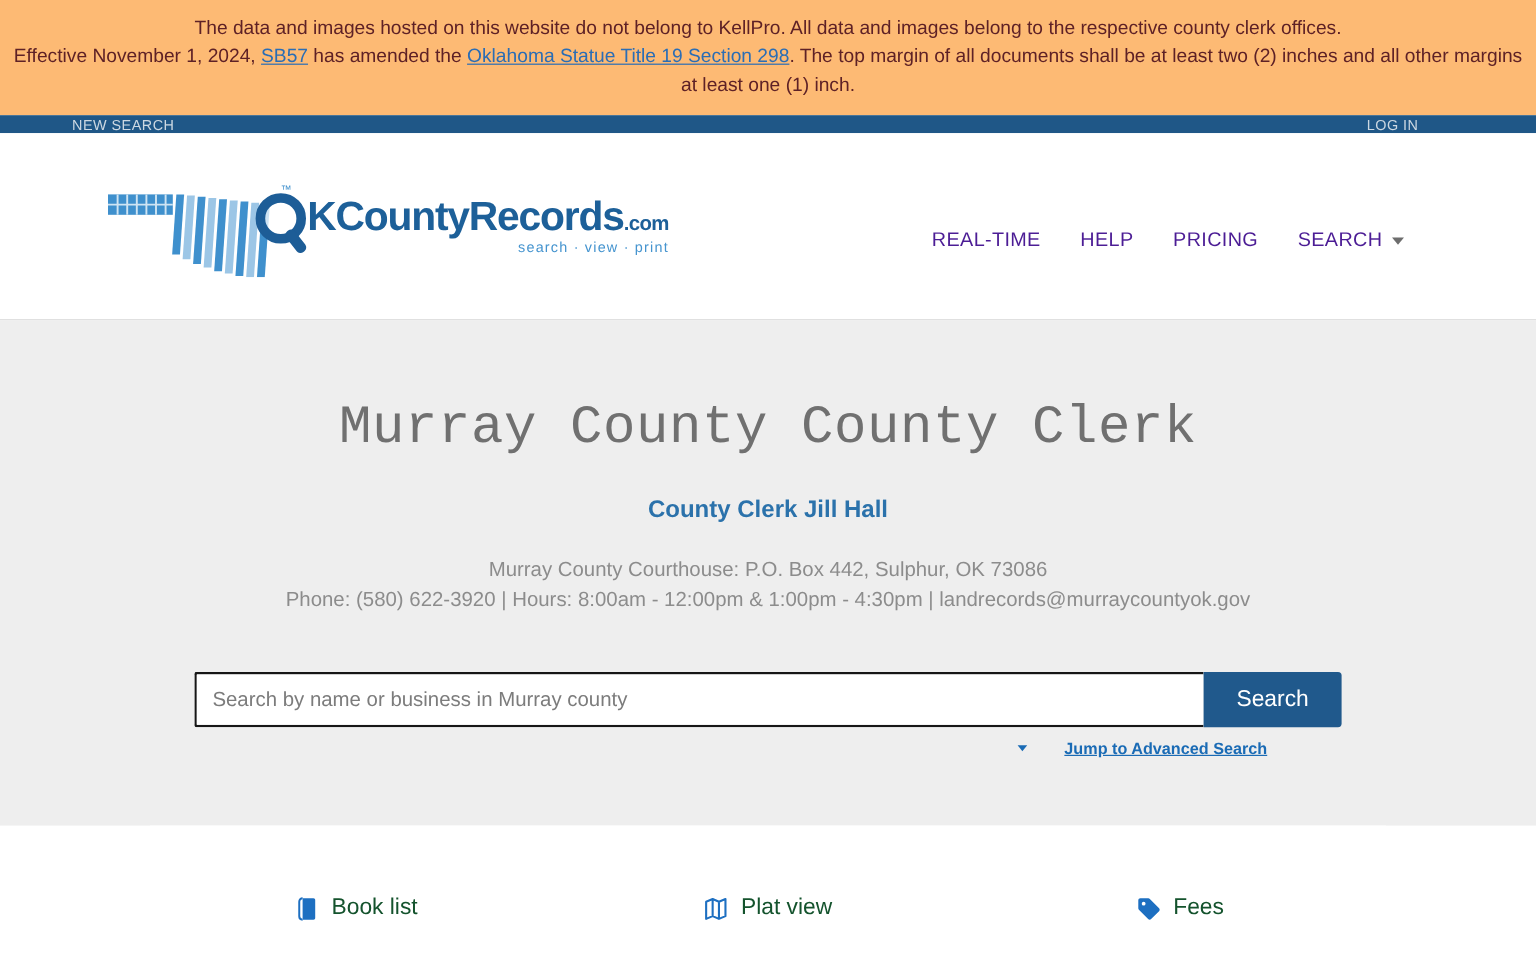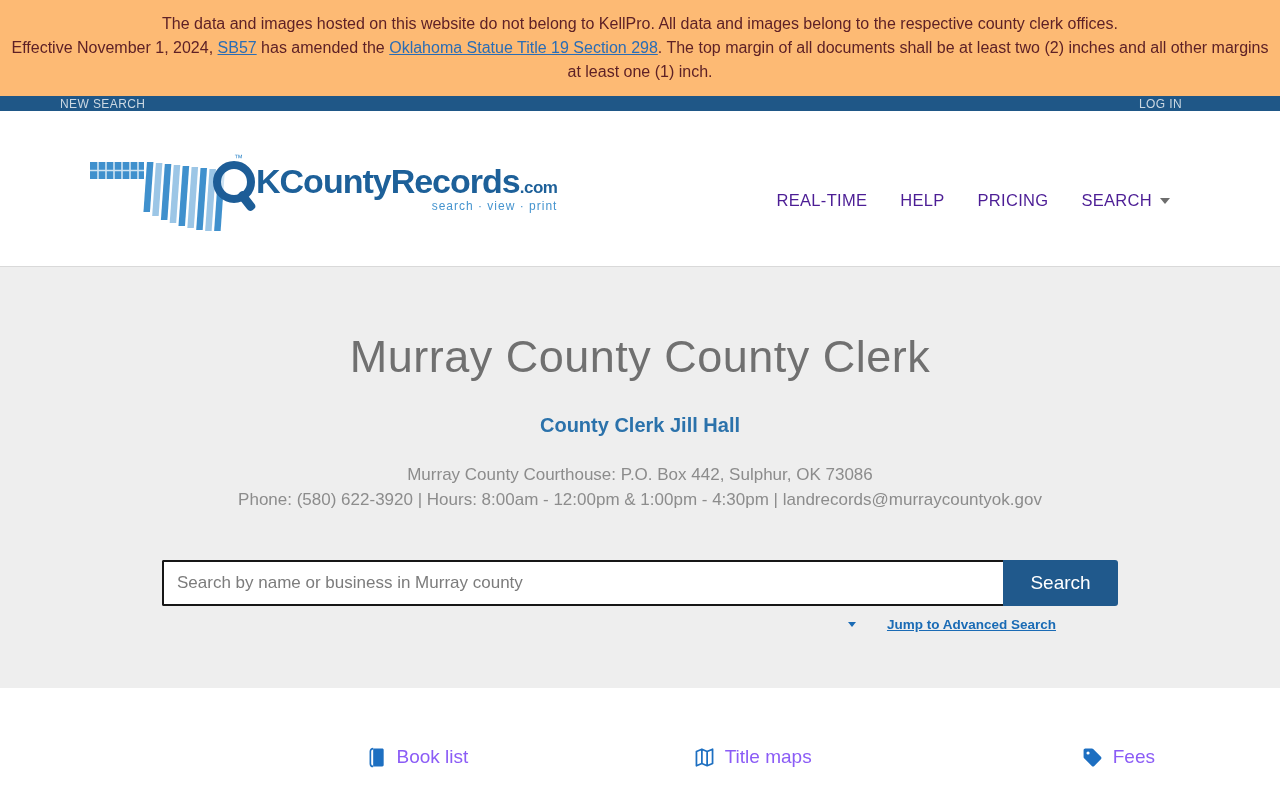--- a/index.html
+++ b/index.html
@@ -127,20 +127,21 @@
     height: 421px;
     text-align: center;
     padding-top: 64px;
   }
   .hero-title {
     font-size: 45px;
     font-weight: 300;
     color: #707070;
     letter-spacing: 0.5px;
     line-height: 52px;
+    font-family: Liberation Mono, monospace;
   }
   .hero-subtitle {
     margin-top: 31px;
     font-size: 20px;
     font-weight: bold;
     color: #2b72ab;
   }
   .hero-address {
     margin-top: 25px;
     font-size: 17px;
@@ -204,23 +205,23 @@
     background: #ffffff;
     padding-top: 58px;
     display: flex;
     width: 1030px;
     margin: 0 auto;
   }
   .quicklink {
     flex: 1;
     display: flex;
     align-items: center;
-    justify-content: flex-end;
+    justify-content: center;
     gap: 10px;
-    color: #8b5cf6;
+    color: #14532d;
     font-size: 19px;
     text-decoration: none;
   }
   .quicklink .icon { display: flex; }
 </style>
 </head>
 <body>
 
 <div class="banner">
   <div>The data and images hosted on this website do not belong to KellPro. All data and images belong to the respective county clerk offices.</div>
@@ -309,21 +310,21 @@
       </svg>
     </span>
     <span>Book list</span>
   </a>
   <a class="quicklink">
     <span class="icon">
       <svg width="21" height="21" viewBox="0 0 24 24">
         <path fill="none" stroke="#1d6fc1" stroke-width="2" stroke-linejoin="round" d="M2.8 5.1 9 2.5l6 2.6 6.2-2.6v16.3L15 21.4l-6-2.6-6.2 2.6zM9 2.5v16.3M15 5.1v16.3"></path>
       </svg>
     </span>
-    <span>Title maps</span>
+    <span>Plat view</span>
   </a>
   <a class="quicklink">
     <span class="icon">
       <svg width="21" height="21" viewBox="0 0 24 24">
         <path fill="#1d6fc1" d="M21.6 11.2l-8.8-8.8c-.37-.37-.88-.6-1.4-.6H3.8c-1.1 0-2 .9-2 2v7.6c0 .53.21 1.04.59 1.41l8.8 8.8c.78.78 2.05.78 2.83 0l7.58-7.58c.78-.78.78-2.05 0-2.83z"></path>
         <circle cx="6.9" cy="6.9" r="1.8" fill="#ffffff"></circle>
       </svg>
     </span>
     <span>Fees</span>
   </a>

